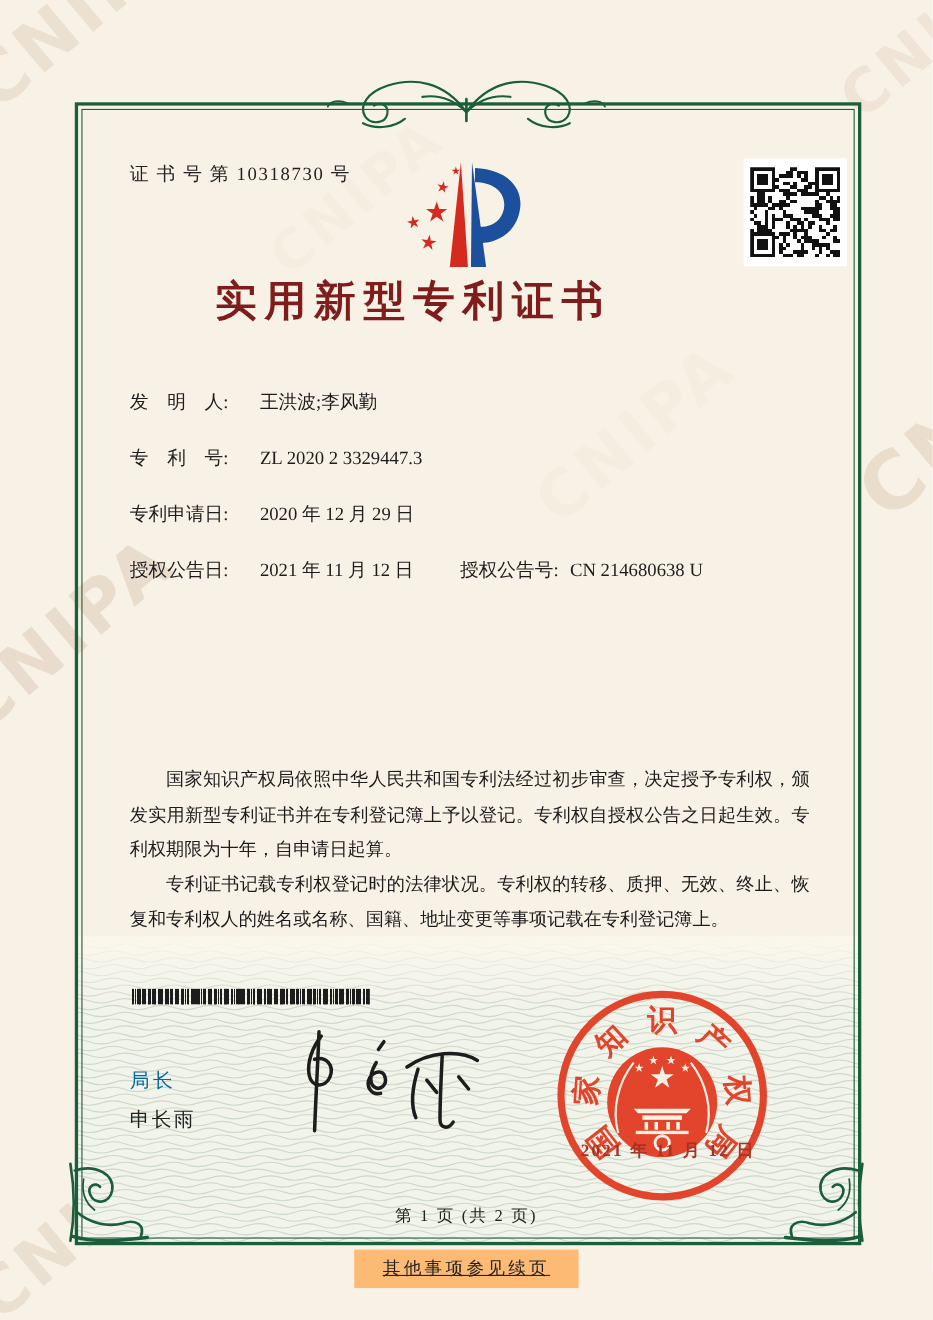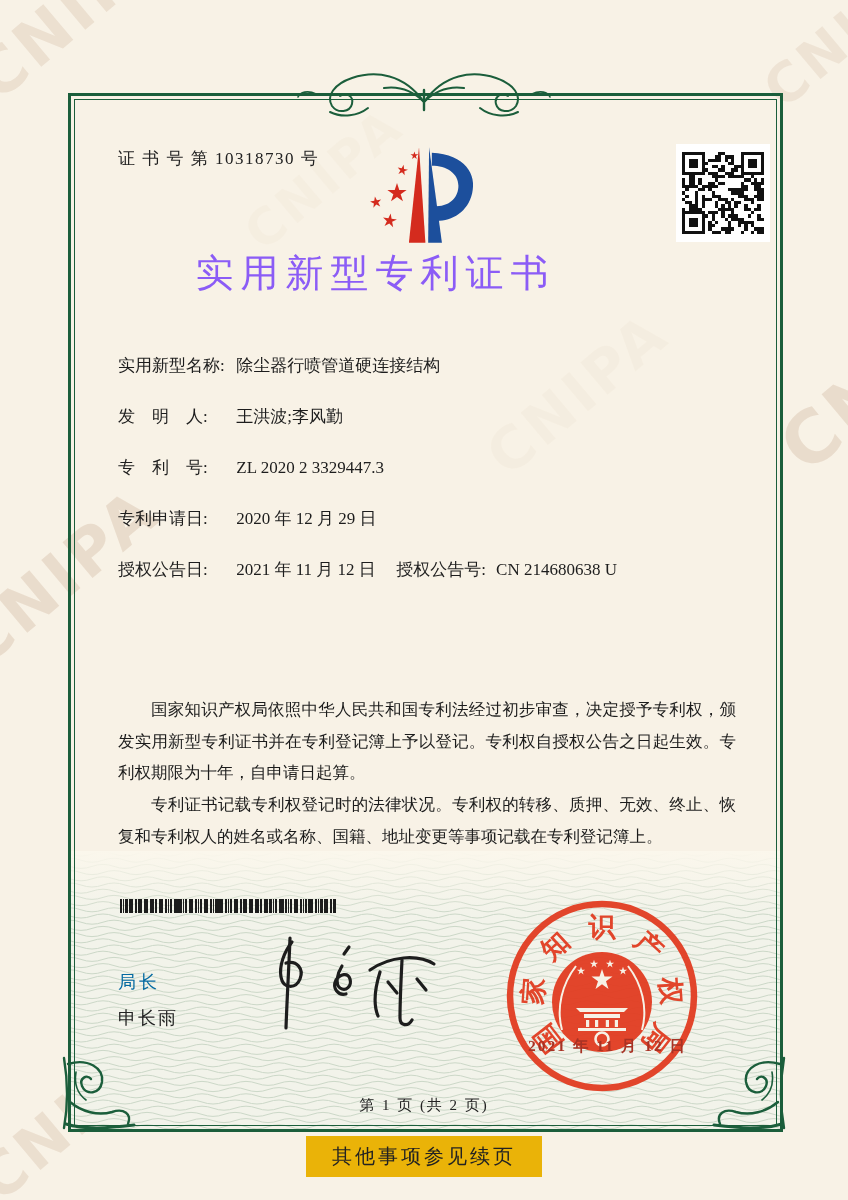--- a/index.html
+++ b/index.html
@@ -33,51 +33,51 @@
   .corner-left{left:56px;top:1054px;}
   .corner-right{left:712px;top:1054px;transform:scaleX(-1);}
 
   
   .cert-number{position:absolute;left:118px;top:147px;font-size:17px;color:#222;
                letter-spacing:1.5px;z-index:10;}
   .logo{position:absolute;left:352px;top:140px;z-index:10;}
   .qr-patch{position:absolute;left:676px;top:144px;width:94px;height:98px;background:#ffffff;
             display:flex;align-items:center;justify-content:center;z-index:10;}
   .title{position:absolute;left:0;top:248px;width:751px;text-align:center;margin:0;
-         font-size:38px;font-weight:400;color:#8b5cf6;letter-spacing:7px;z-index:10;}
+         font-size:38px;font-weight:700;color:#7f1d1d;letter-spacing:7px;z-index:10;}
 
   
   .fields{position:absolute;left:118px;top:356px;width:620px;z-index:10;font-size:17px;color:#1d1d1d;}
   .f-row{margin-bottom:31px;line-height:20px;white-space:nowrap;}
   .f-label{display:inline-block;min-width:114px;}
-  .f-pair2{margin-left:16px;}
+  .f-pair2{margin-left:38px;}
   .f-pair2 .f-label{min-width:0;margin-right:6px;}
 
   
   .body-text{position:absolute;left:118px;top:694px;width:618px;z-index:10;
              font-size:16.5px;line-height:1.92;color:#1c1c1c;text-align:justify;}
-  .body-text p{margin:0;text-indent:2em;}
+  .body-text p{margin:0;text-indent:2em;font-family:Liberation Mono, monospace;}
 
   
   .barcode{position:absolute;left:120px;top:899px;width:216px;height:14px;z-index:10;
      background:
        repeating-linear-gradient(90deg,#1c1c1c 0 2px,rgba(0,0,0,0) 2px 5px),
        repeating-linear-gradient(90deg,#1c1c1c 0 1px,rgba(0,0,0,0) 1px 3px),
        repeating-linear-gradient(90deg,rgba(0,0,0,0) 0 6px,#1c1c1c 6px 8px,rgba(0,0,0,0) 8px 13px);}
   .director-label{position:absolute;left:118px;top:970px;font-size:18px;color:#0369a1;z-index:10;letter-spacing:3px;}
   .director-name{position:absolute;left:118px;top:1006px;font-size:18px;color:#222;z-index:10;letter-spacing:2px;text-align:center;}
   .signature{position:absolute;left:252px;top:932px;z-index:10;}
   .seal{position:absolute;left:502px;top:896px;z-index:9;opacity:.94;}
   .seal-date{position:absolute;left:528px;top:1036px;font-size:15.5px;color:#a83224;
              letter-spacing:2px;z-index:11;font-weight:700;}
   .page-footer{position:absolute;left:0;top:1096px;width:848px;text-align:center;
                font-size:15px;color:#222;z-index:10;letter-spacing:2px;}
   .note-box{position:absolute;left:0;top:1136px;width:848px;text-align:center;z-index:10;}
-  .note-box span{display:inline-block;background:#eab308;padding:7px 26px;font-size:20px;
-                 color:#222;letter-spacing:3px;}
+  .note-box span{display:inline-block;background:#fdba74;padding:7px 26px;font-size:16px;
+                 color:#222;letter-spacing:3px;text-decoration:underline;}
 </style>
 </head>
 <body>
 
 <div class="page">
 
   <div class="wm wm-1">CNIPA</div>
   <div class="wm wm-2">CNIPA</div>
   <div class="wm wm-3">CNIPA</div>
   <div class="wm wm-4">CNIPA</div>
@@ -413,24 +413,20 @@
         <path fill-rule="evenodd" fill="#111" d="M0,0 h7 v7 h-7 Z M1,1 h5 v5 h-5 Z M2,2 h3 v3 h-3 Z"></path>
         <path fill-rule="evenodd" fill="#111" d="M18,0 h7 v7 h-7 Z M19,1 h5 v5 h-5 Z M20,2 h3 v3 h-3 Z"></path>
         <path fill-rule="evenodd" fill="#111" d="M0,18 h7 v7 h-7 Z M1,19 h5 v5 h-5 Z M2,20 h3 v3 h-3 Z"></path>
       </svg>
   </div>
 
   <h1 class="title">实用新型专利证书</h1>
 
   <div class="fields">
     <div class="f-row">
-      <span class="f-label">实用新型名称:</span>
-      <span class="f-value">除尘器行喷管道硬连接结构</span>
-    </div>
-    <div class="f-row">
       <span class="f-label">发　明　人:</span>
       <span class="f-value">王洪波;李风勤</span>
     </div>
     <div class="f-row">
       <span class="f-label">专　利　号:</span>
       <span class="f-value">ZL 2020 2 3329447.3</span>
     </div>
     <div class="f-row">
       <span class="f-label">专利申请日:</span>
       <span class="f-value">2020 年 12 月 29 日</span>

